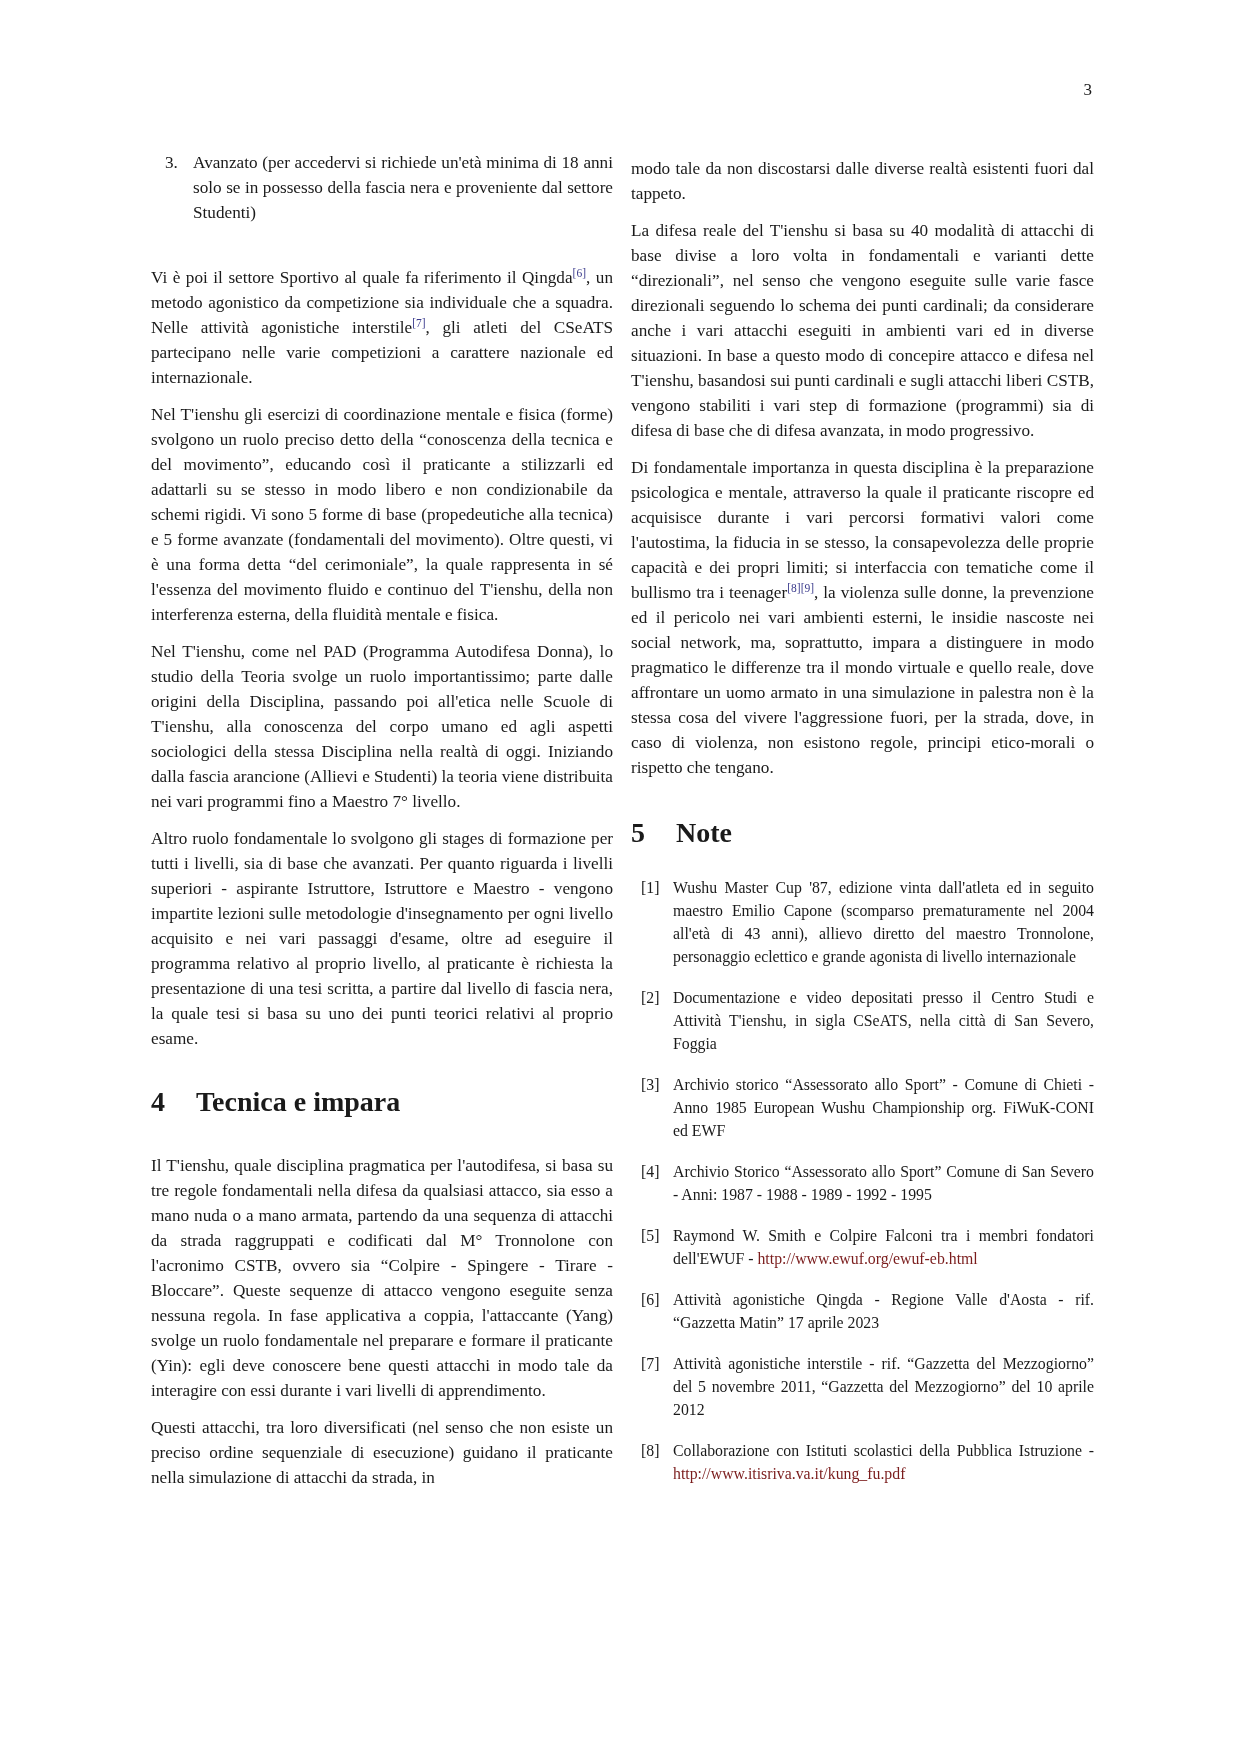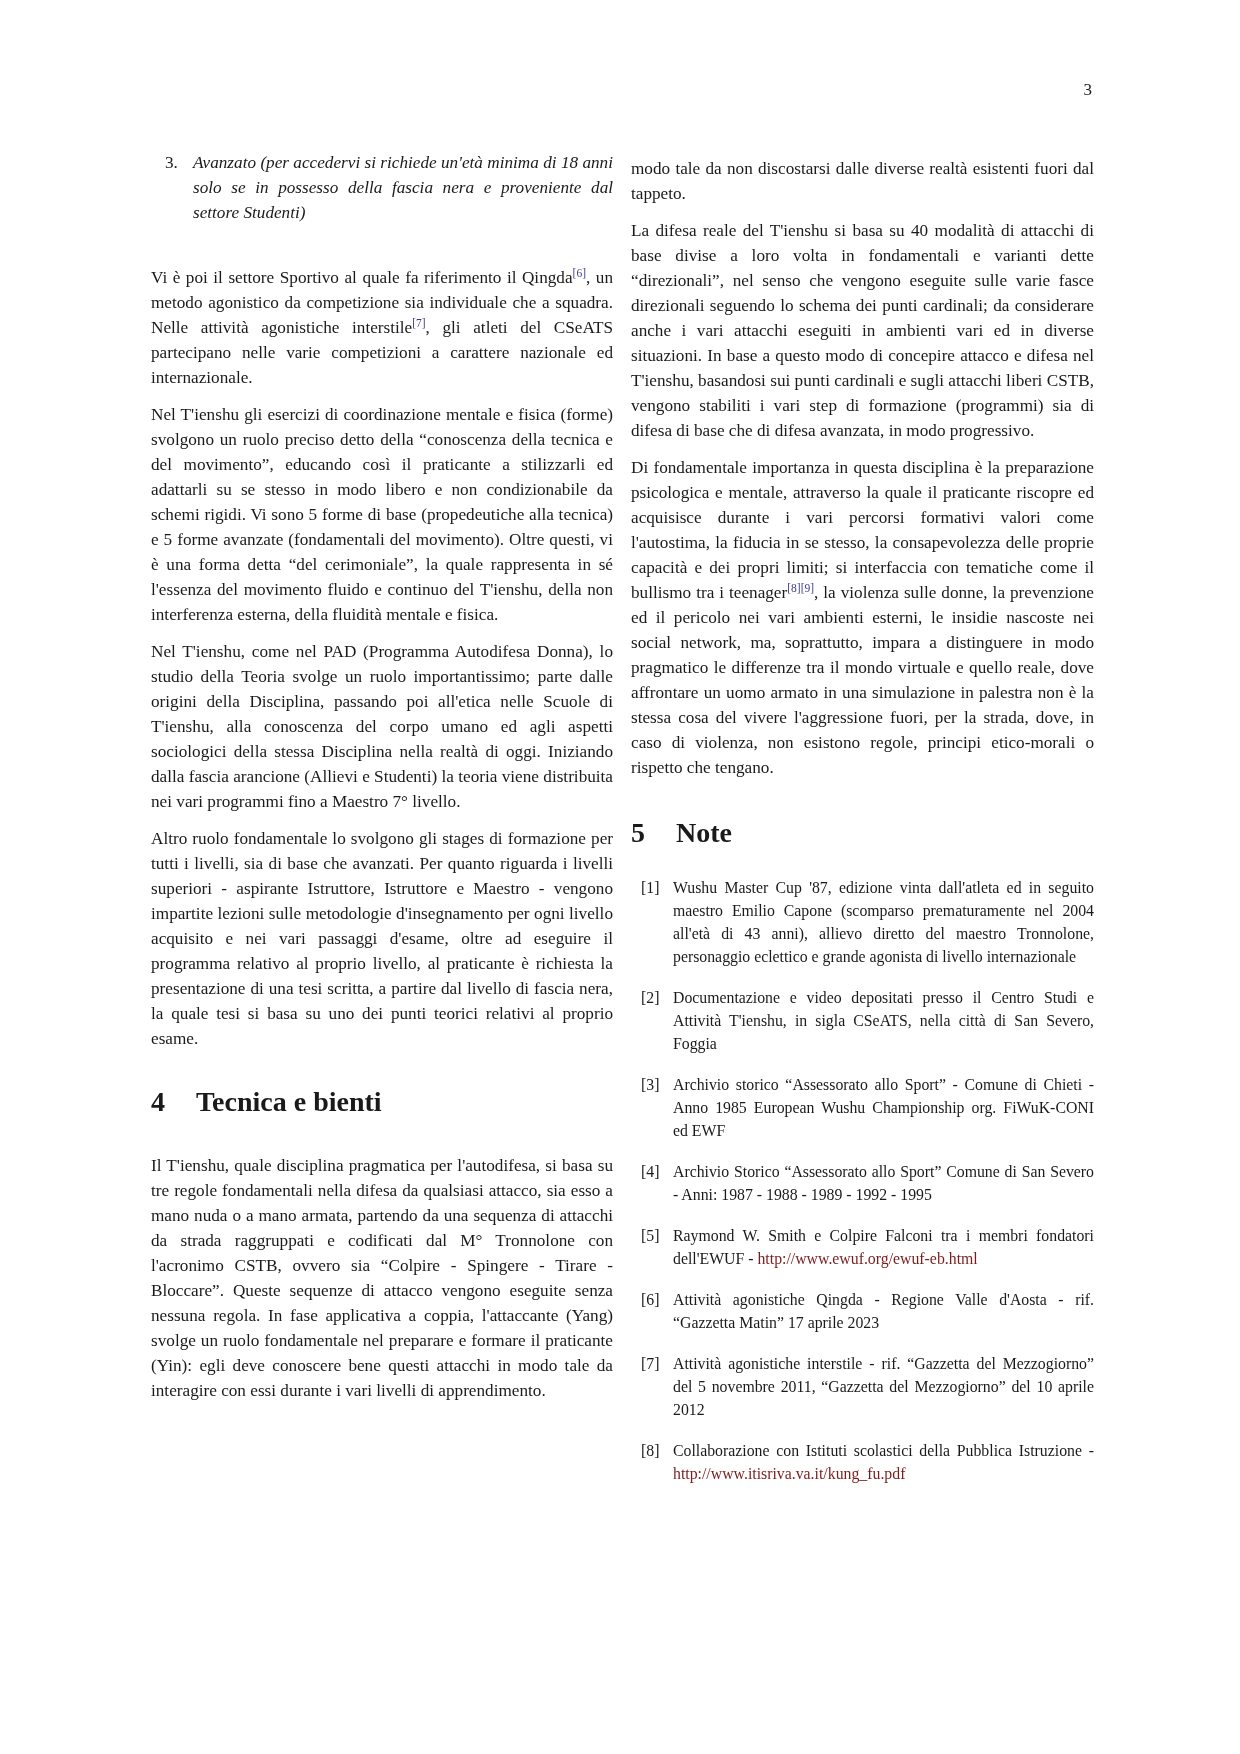--- a/index.html
+++ b/index.html
@@ -15,21 +15,21 @@
   .col {
     position: absolute; top: 150px;
     font-size: 17.2px; line-height: 25px; text-align: justify;
   }
   .col-left { left: 151px; width: 462px; }
   .col-right { left: 631px; width: 463px; top: 156px; }
 
   p { margin: 0 0 12px 0; hyphens: manual; }
   .list-item { display: flex; margin-bottom: 40px; }
   .list-num { width: 28px; flex: 0 0 28px; padding-left: 14px; }
-  .list-text { flex: 1; font-style: italic; }
+  .list-text { flex: 1; }
 
   sup.cite { font-size: 11.5px; color: #3a3a8c; vertical-align: 6px; line-height: 0; }
   sup.cite span { cursor: pointer; }
 
   h2.section {
     font-weight: bold; font-size: 28px; margin: 0; line-height: 34px;
     display: flex; align-items: baseline;
   }
   h2.section .sec-num { width: 45px; display: inline-block; }
 
@@ -51,24 +51,25 @@
   </div>
 
   <p><span>Vi è poi il settore Sportivo al quale fa riferimento il Qingda</span><sup class="cite"><span>[6]</span></sup><span>, un metodo agonistico da competizione sia individuale che a squadra. Nelle attività agonistiche interstile</span><sup class="cite"><span>[7]</span></sup><span>, gli atleti del CSeATS partecipano nelle varie competizioni a carattere nazionale ed internazionale.</span></p>
 
   <p>Nel T'ienshu gli esercizi di coordinazione mentale e fi­sica (forme) svolgono un ruolo preciso detto della “co­noscenza della tecnica e del movimento”, educando così il praticante a stilizzarli ed adattarli su se stesso in mo­do libero e non condizionabile da schemi rigidi. Vi so­no 5 forme di base (propedeutiche alla tecnica) e 5 for­me avanzate (fondamentali del movimento). Oltre que­sti, vi è una forma detta “del cerimoniale”, la quale rap­presenta in sé l'essenza del movimento fluido e continuo del T'ienshu, della non interferenza esterna, della fluidità mentale e fisica.</p>
   <p>Nel T'ienshu, come nel PAD (Programma Autodifesa Donna), lo studio della Teoria svolge un ruolo importan­tissimo; parte dalle origini della Disciplina, passando poi all'etica nelle Scuole di T'ienshu, alla conoscenza del cor­po umano ed agli aspetti sociologici della stessa Disci­plina nella realtà di oggi. Iniziando dalla fascia arancio­ne (Allievi e Studenti) la teoria viene distribuita nei vari programmi fino a Maestro 7° livello.</p>
   <p>Altro ruolo fondamentale lo svolgono gli stages di forma­zione per tutti i livelli, sia di base che avanzati. Per quanto riguarda i livelli superiori - aspirante Istruttore, Istruttore e Maestro - vengono impartite lezioni sulle metodologie d'insegnamento per ogni livello acquisito e nei vari pas­saggi d'esame, oltre ad eseguire il programma relativo al proprio livello, al praticante è richiesta la presentazione di una tesi scritta, a partire dal livello di fascia nera, la qua­le tesi si basa su uno dei punti teorici relativi al proprio esame.</p>
 
   <h2 class="section" style="margin-top:34px; margin-bottom:34px;">
     <span class="sec-num">4</span>
-    <span>Tecnica e bienti</span>
+    <span>Tecnica e impara</span>
   </h2>
 
   <p>Il T'ienshu, quale disciplina pragmatica per l'autodifesa, si basa su tre regole fondamentali nella difesa da qualsiasi attacco, sia esso a mano nuda o a mano armata, partendo da una sequenza di attacchi da strada raggruppati e codifi­cati dal M° Tronnolone con l'acronimo CSTB, ovvero sia “Colpire - Spingere - Tirare - Bloccare”. Queste sequenze di attacco vengono eseguite senza nessuna regola. In fase applicativa a coppia, l'attaccante (Yang) svolge un ruolo fondamentale nel preparare e formare il praticante (Yin): egli deve conoscere bene questi attacchi in modo tale da interagire con essi durante i vari livelli di apprendimento.</p>
+  <p>Questi attacchi, tra loro diversificati (nel senso che non esiste un preciso ordine sequenziale di esecuzione) guida­no il praticante nella simulazione di attacchi da strada, in</p>
 </div>
 
 <div class="col col-right">
   <p>modo tale da non discostarsi dalle diverse realtà esistenti fuori dal tappeto.</p>
   <p>La difesa reale del T'ienshu si basa su 40 modalità di at­tacchi di base divise a loro volta in fondamentali e varianti dette “direzionali”, nel senso che vengono eseguite sulle varie fasce direzionali seguendo lo schema dei punti car­dinali; da considerare anche i vari attacchi eseguiti in am­bienti vari ed in diverse situazioni. In base a questo modo di concepire attacco e difesa nel T'ienshu, basandosi sui punti cardinali e sugli attacchi liberi CSTB, vengono sta­biliti i vari step di formazione (programmi) sia di difesa di base che di difesa avanzata, in modo progressivo.</p>
   <p><span>Di fondamentale importanza in questa disciplina è la pre­parazione psicologica e mentale, attraverso la quale il praticante riscopre ed acquisisce durante i vari percorsi formativi valori come l'autostima, la fiducia in se stesso, la consapevolezza delle proprie capacità e dei propri li­miti; si interfaccia con tematiche come il bullismo tra i teenager</span><sup class="cite"><span>[8]</span><span>[9]</span></sup><span>, la violenza sulle donne, la prevenzione ed il pericolo nei vari ambienti esterni, le insidie nascoste nei social network, ma, soprattutto, impara a distinguere in modo pragmatico le differenze tra il mondo virtuale e quello reale, dove affrontare un uomo armato in una simulazione in palestra non è la stessa cosa del vivere l'aggressione fuori, per la strada, dove, in caso di violen­za, non esistono regole, principi etico-morali o rispetto che tengano.</span></p>
 
   <h2 class="section" style="margin-top:36px; margin-bottom:26px;">
     <span class="sec-num">5</span>
     <span>Note</span>

